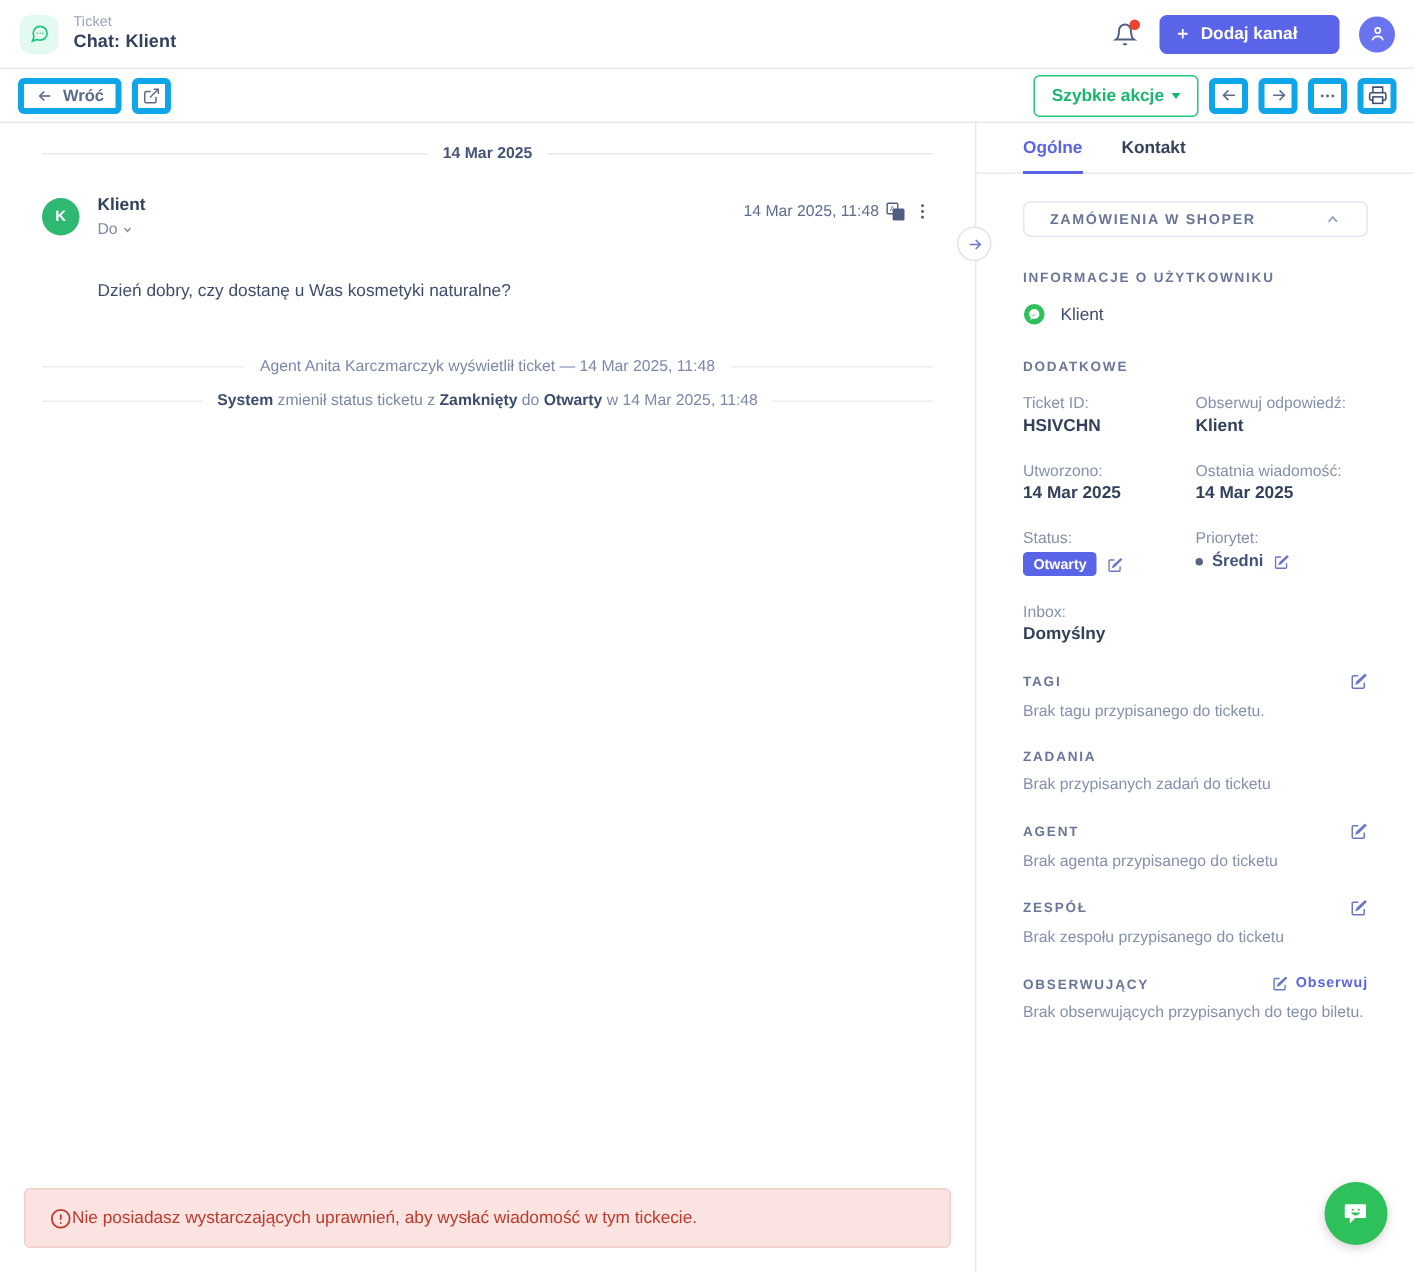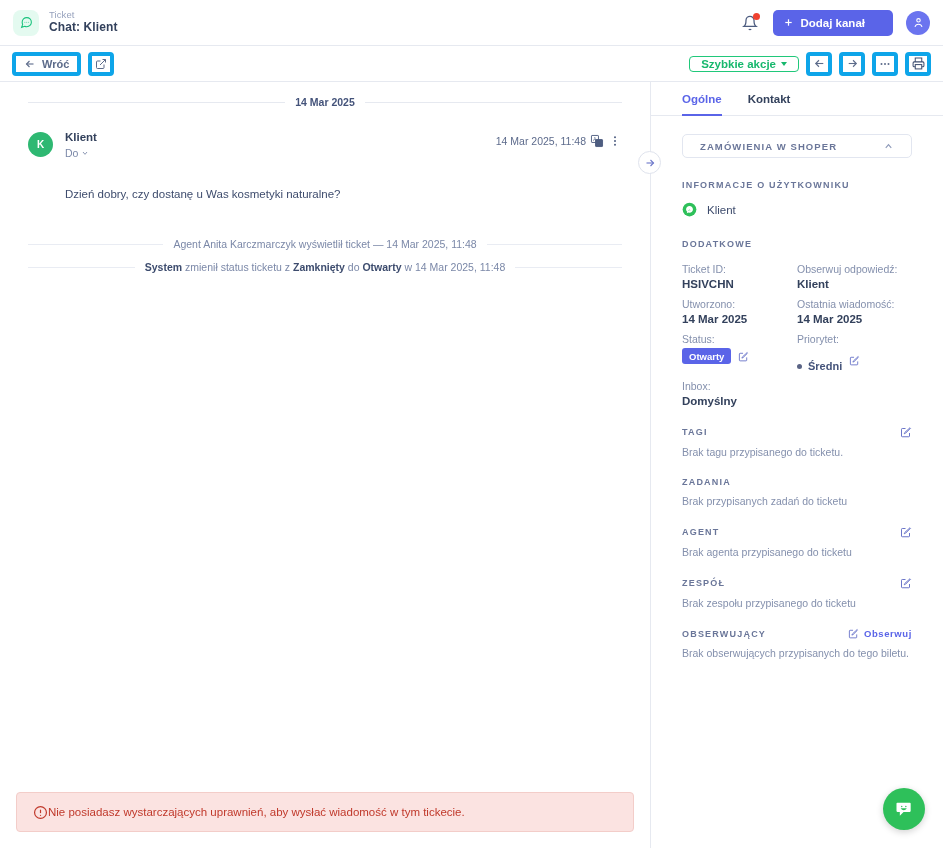--- a/index.html
+++ b/index.html
@@ -54,21 +54,21 @@
   }
   .tb-btn {
     height: 24px; min-width: 26px; border: 4px solid #0ea5e9; border-radius: 4px;
     background: #fff; color: #5a6staleb; color: #5c6b8a; display: flex; align-items: center; justify-content: center;
     gap: 6px; padding: 0 8px; cursor: pointer; font-size: 11px; font-weight: bold;
     font-family: "Liberation Sans", sans-serif;
   }
   .tb-btn.icon-only { padding: 0; width: 26px; }
   .tb-spacer { flex: 1; }
   .tb-btn-green {
-    height: 16px; border: 1px solid #20c87a; border-radius: 4px; background: #fff;
+    height: 28px; border: 1px solid #20c87a; border-radius: 4px; background: #fff;
     color: #17b86d; font-size: 11.5px; font-weight: bold; padding: 0 11px;
     display: flex; align-items: center; gap: 5px; cursor: pointer;
     font-family: "Liberation Sans", sans-serif;
   }
   .caret-down {
     width: 0; height: 0; border-left: 3.5px solid transparent; border-right: 3.5px solid transparent;
     border-top: 4.5px solid currentColor; display: inline-block;
   }
 
   
@@ -146,30 +146,30 @@
 
   .sec-title {
     font-size: 9px; font-weight: bold; letter-spacing: 1.2px; color: #6a7699;
     display: flex; align-items: center;
   }
   .sec-title .edit { margin-left: auto; cursor: pointer; color: #5a64e8; }
 
   .user-row { display: flex; align-items: center; gap: 10px; }
   .user-name { font-size: 11.5px; color: #3e4c6d; }
 
-  .kv-grid { display: grid; grid-template-columns: 1fr 1fr; row-gap: 8px; }
+  .kv-grid { display: grid; grid-template-columns: 1fr 1fr; row-gap: 18px; }
   .kv-label { font-size: 10.5px; color: #8490ad; margin-bottom: 3px; }
   .kv-value { font-size: 11.5px; font-weight: bold; color: #33415c; }
   .badge-open {
     display: inline-flex; align-items: center; height: 16px; padding: 0 7px;
     border-radius: 3px; background: #5a64e8; color: #fff;
     font-size: 9.5px; font-weight: bold;
   }
   .kv-inline { display: flex; align-items: center; gap: 7px; }
-  .prio { display: flex; align-items: center; gap: 6px; font-size: 11px; font-weight: bold; color: #44537a; margin-top: 12px; }
+  .prio { display: flex; align-items: center; gap: 6px; font-size: 11px; font-weight: bold; color: #44537a; }
   .prio-dot { width: 5px; height: 5px; border-radius: 50%; background: #5a6485; }
 
   .sec { margin-top: 19px; }
   .sec .empty { font-size: 10.5px; color: #8490ad; margin-top: 8px; }
   .watch-link { margin-left: auto; display: flex; align-items: center; gap: 5px; color: #5a64e8; font-size: 9.5px; font-weight: bold; letter-spacing: .6px; cursor: pointer; }
 
   
   .chat-launcher {
     position: absolute; right: 18px; bottom: 18px;
     width: 42px; height: 42px; border-radius: 50%; background: #2ec05a;

